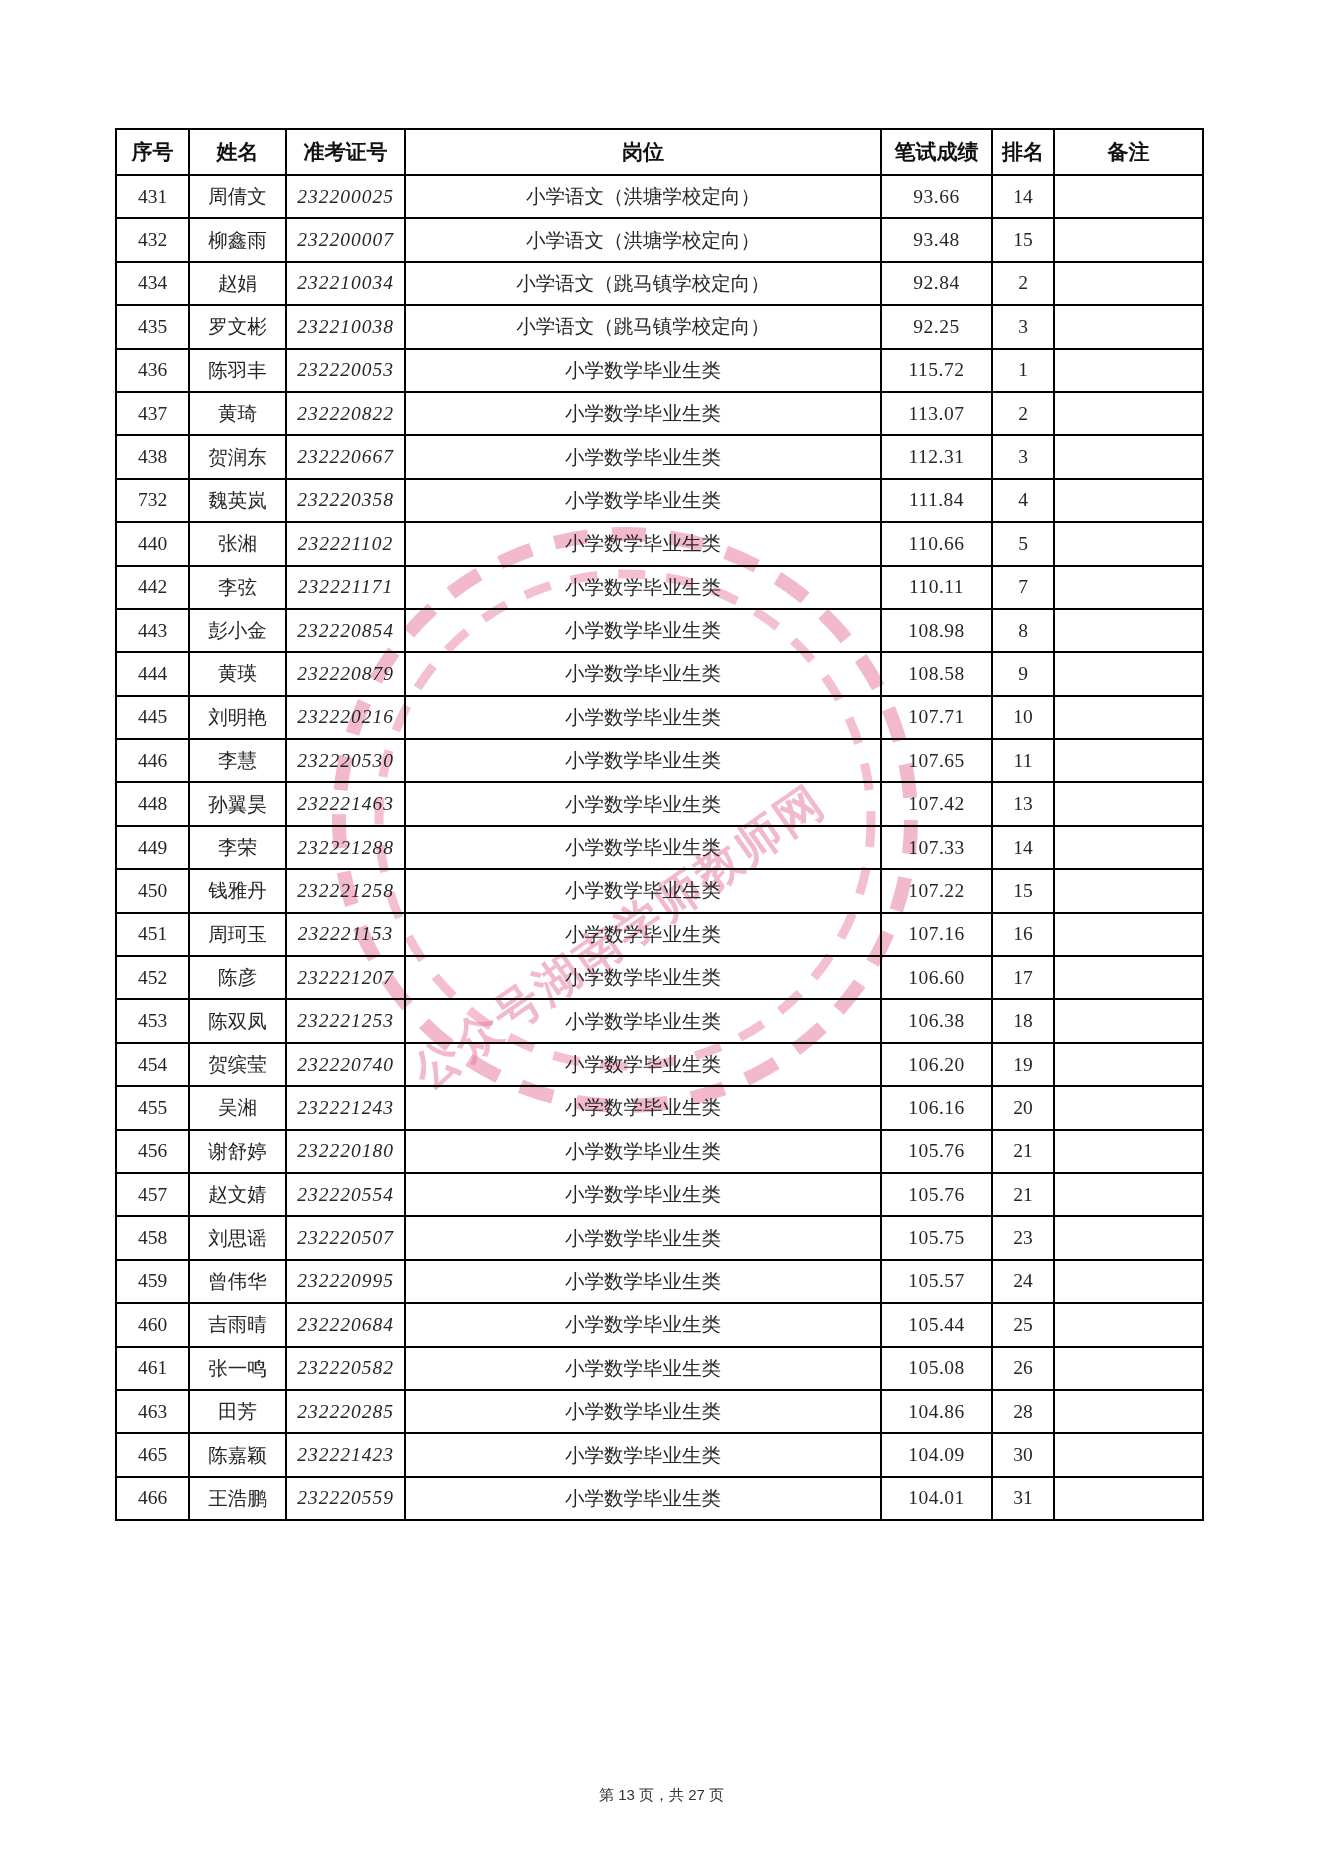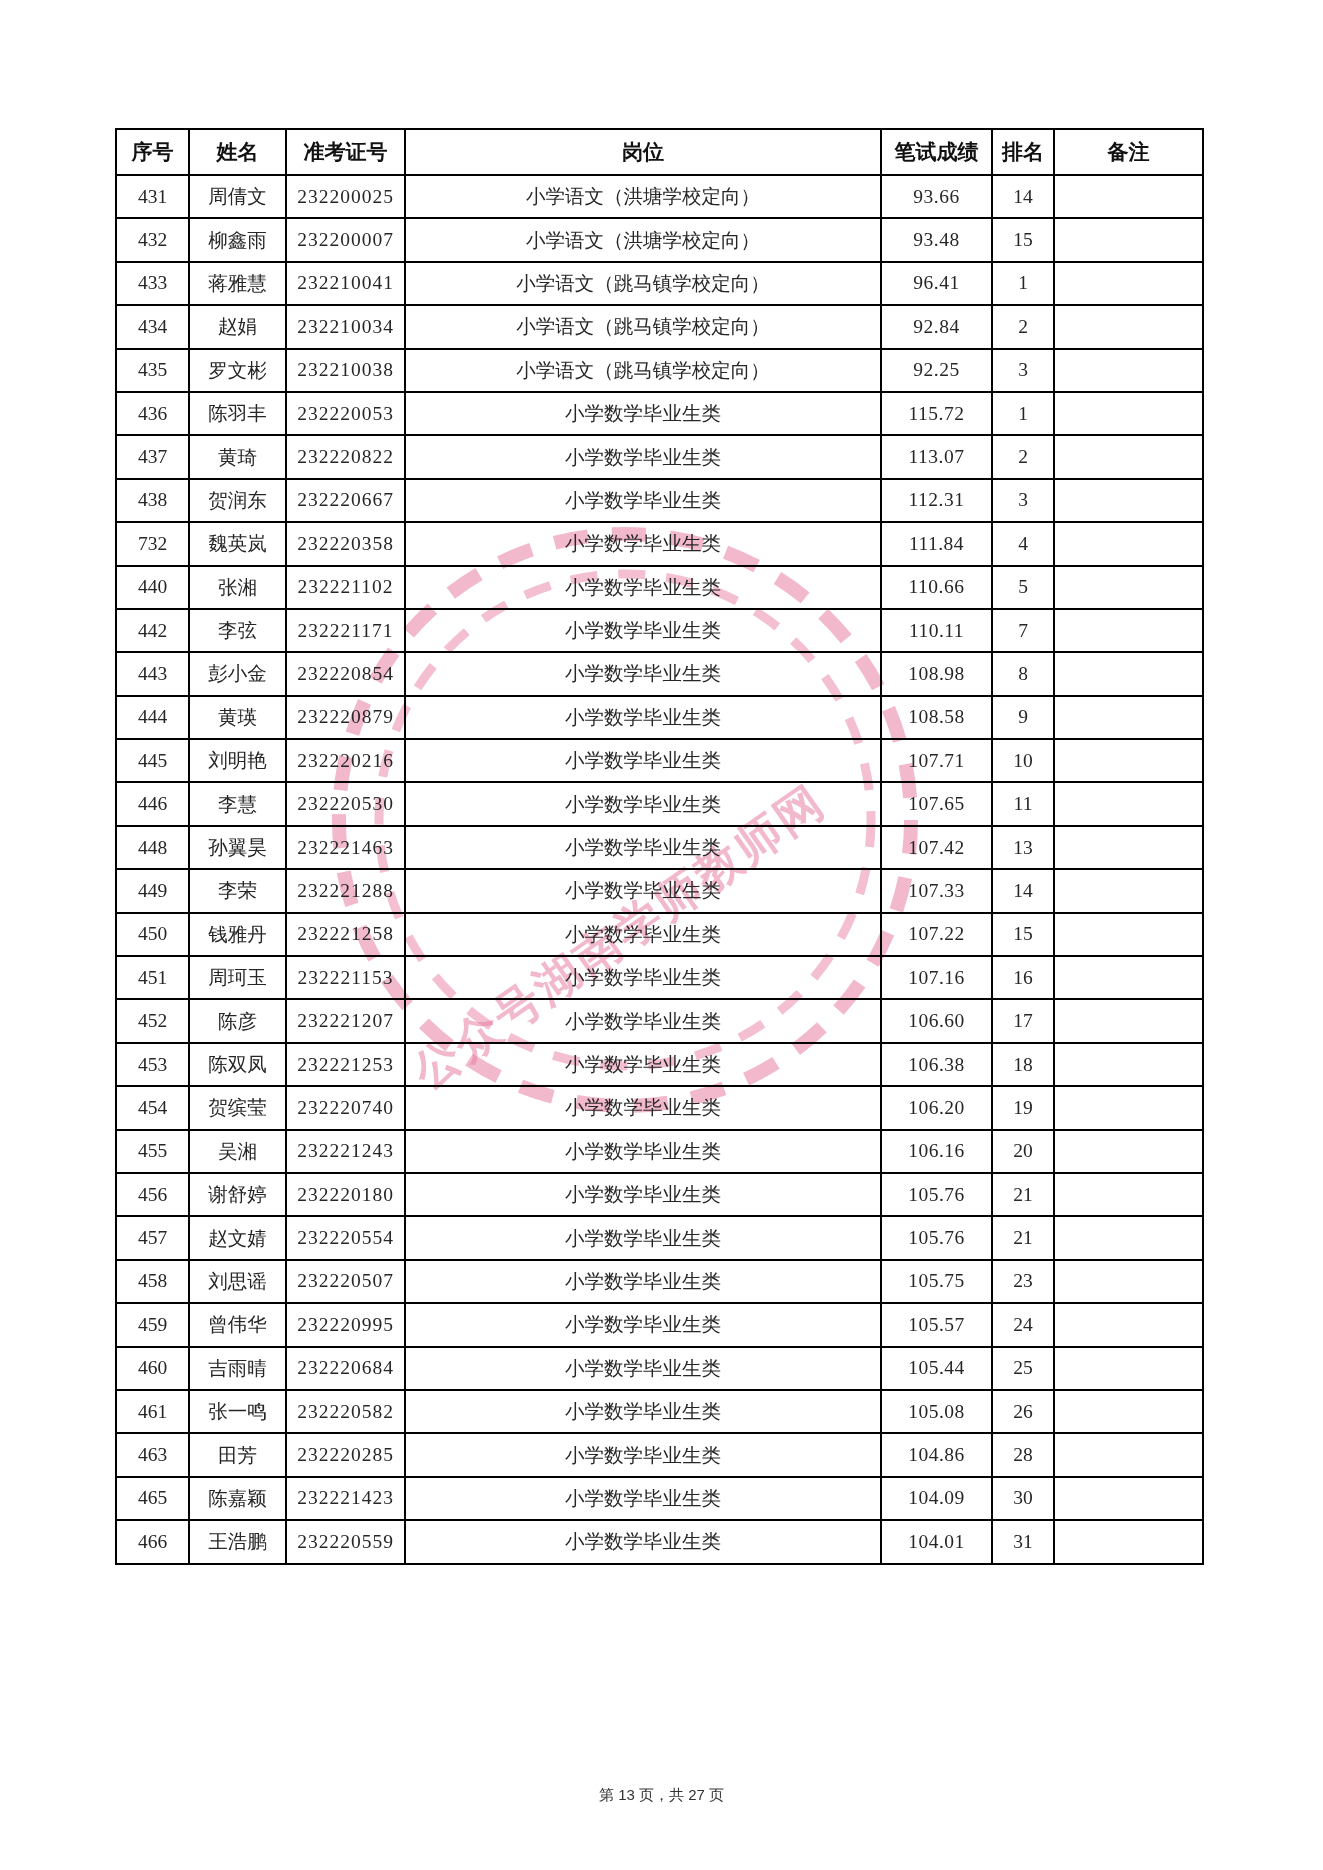--- a/index.html
+++ b/index.html
@@ -31,21 +31,21 @@
     height:44px;
     font-size:21px;
     font-weight:bold;
     color:#111;
   }
   .results-table td{
     height:41.4px;
     font-size:19.5px;
     color:#262626;
   }
-  .results-table td.c-ticket{letter-spacing:1px;}
+  .results-table td.c-ticket{letter-spacing:1px;font-style:italic;}
   .results-table td.c-score{letter-spacing:.5px;margin-top:37px;}
   .page-footer{
     position:absolute;
     left:0;top:1786px;
     width:100%;
     text-align:center;
     font-size:15px;
     color:#333;
     font-family:"Liberation Sans","DejaVu Sans",sans-serif;
   }
@@ -114,29 +114,20 @@
         <tr>
           <td class="c-serial">432</td>
           <td class="c-name">柳鑫雨</td>
           <td class="c-ticket">232200007</td>
           <td class="c-position">小学语文（洪塘学校定向）</td>
           <td class="c-score">93.48</td>
           <td class="c-rank">15</td>
           <td class="c-remark"></td>
         </tr>
         <tr>
-          <td class="c-serial">433</td>
-          <td class="c-name">蒋雅慧</td>
-          <td class="c-ticket">232210041</td>
-          <td class="c-position">小学语文（跳马镇学校定向）</td>
-          <td class="c-score">96.41</td>
-          <td class="c-rank">1</td>
-          <td class="c-remark"></td>
-        </tr>
-        <tr>
           <td class="c-serial">434</td>
           <td class="c-name">赵娟</td>
           <td class="c-ticket">232210034</td>
           <td class="c-position">小学语文（跳马镇学校定向）</td>
           <td class="c-score">92.84</td>
           <td class="c-rank">2</td>
           <td class="c-remark"></td>
         </tr>
         <tr>
           <td class="c-serial">435</td>

